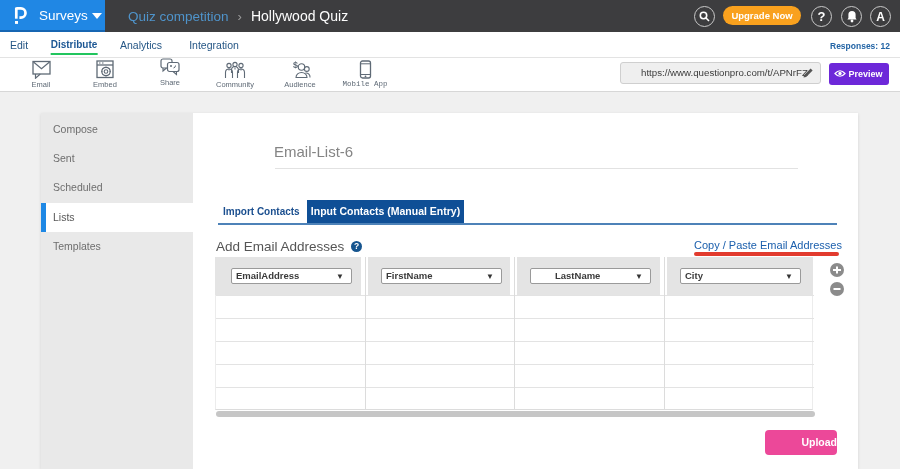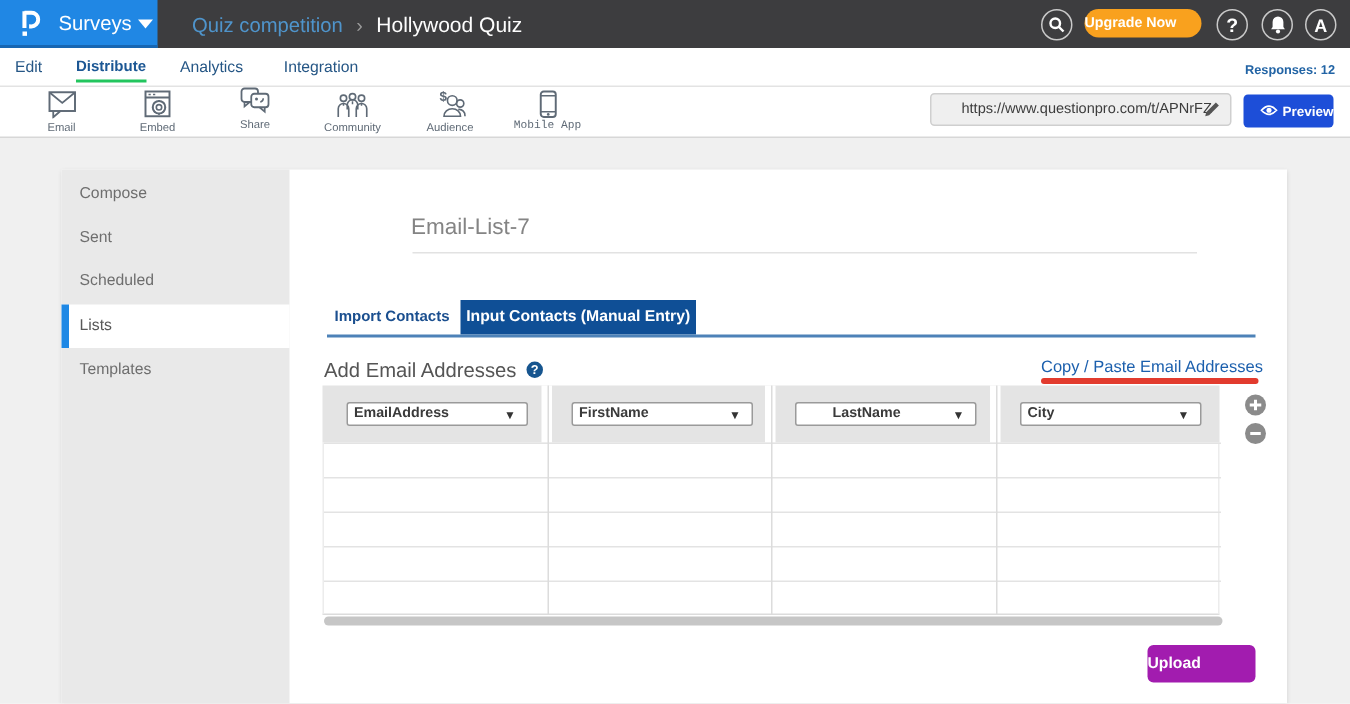--- a/index.html
+++ b/index.html
@@ -10,35 +10,35 @@
 .topbar { position:absolute; left:0; top:0; width:900px; height:32px; background:#3d3d3f; }
 .logo { position:absolute; left:0; top:0; width:105px; height:32px; background:#2087e4; border-bottom:2px solid #1766b2; }
 .logo svg { position:absolute; left:14px; top:7px; }
 .logo .txt { position:absolute; left:39px; top:8px; color:#fff; font-size:13.5px; }
 .logo .caret { position:absolute; left:92px; top:13px; width:0; height:0; border-left:5px solid transparent; border-right:5px solid transparent; border-top:6px solid #fff; }
 .crumb { position:absolute; left:128px; top:8px; font-size:13.5px; color:#bbb; }
 .crumb .a { color:#4f94cb; }
 .crumb .sep { color:#9a9a9a; margin:0 9px; font-size:13px; }
 .crumb .b { color:#fdfdfd; font-size:14px; }
 .circbtn { position:absolute; top:6px; width:21px; height:21px; border:1.4px solid #c9c9c9; border-radius:50%; color:#fff; text-align:center; }
-.upgrade { position:absolute; left:723px; top:6px; width:78px; height:19px; background:#f9a11e; border-radius:10px; color:#fff; font-size:9.5px; font-weight:bold; text-align:left; line-height:19px; }
+.upgrade { position:absolute; left:723px; top:6px; width:78px; height:19px; background:#f9a11e; border-radius:10px; color:#fff; font-size:9.5px; font-weight:bold; text-align:center; line-height:19px; }
 
 
 .nav { position:absolute; left:0; top:32px; width:900px; height:26px; background:#fff; border-bottom:1px solid #e3e3e3; }
 .nav span.item { position:absolute; top:7px; font-size:10.5px; color:#255685; transform:translateX(-50%); }
 .nav .resp { position:absolute; right:10px; top:9px; font-size:8.5px; color:#2264a5; font-weight:bold; }
 
 
 .toolbar { position:absolute; left:0; top:58px; width:900px; height:34px; background:#fff; border-bottom:1px solid #d7d7d7; }
 .tool { position:absolute; top:2px; width:64px; text-align:center; color:#5f6a76; }
 .tool svg { display:block; margin:0 auto; }
 .tool .lbl { font-size:7.5px; margin-top:2px; color:#5f6a76; line-height:1; }
 .urlbox { position:absolute; left:620px; top:62px; width:201px; height:22px; background:#efefef; border:1px solid #cfcfcf; border-radius:3px; font-size:9.7px; color:#3c3c3c; line-height:20px; padding-left:20px; }
 .urlbox svg { position:absolute; right:6px; top:4px; }
-.previewbtn { position:absolute; left:829px; top:63px; width:60px; height:22px; background:#1d4ed8; border-radius:3px; color:#fff; font-size:9px; font-weight:bold; text-align:right; line-height:22px; }
+.previewbtn { position:absolute; left:829px; top:63px; width:60px; height:22px; background:#6d28d9; border-radius:3px; color:#fff; font-size:9px; font-weight:bold; text-align:left; line-height:22px; }
 
 
 .card { position:absolute; left:41px; top:113px; width:817px; height:356px; background:#fff; box-shadow:0 1px 3px rgba(0,0,0,0.12); }
 .sidebar { position:absolute; left:0; top:0; width:152px; height:356px; background:#e9e9e9; }
 .sideitem { position:absolute; left:0; width:152px; height:29px; font-size:10.5px; color:#6e6e6e; line-height:29px; padding-left:12px; }
 .sideitem.active { background:#fff; color:#585858; border-left:5px solid #1e88e5; padding-left:7px; }
 
 
 .title { position:absolute; left:274px; top:143px; font-size:15px; color:#848484; }
 .titlehr { position:absolute; left:275px; top:168px; width:523px; height:1px; background:#e2e2e2; }
@@ -52,21 +52,21 @@
 
 
 .thead { position:absolute; left:215px; top:257px; width:598px; height:38px; background:#e4e4e4; }
 .sel { position:absolute; top:268px; width:121px; height:16px; background:#fff; border:1px solid #9a9a9a; border-radius:2px; font-size:9.5px; font-weight:bold; color:#3a3a3a; line-height:14px; padding-left:4px; }
 .sel .car { position:absolute; right:7px; top:1px; font-size:8px; color:#333; }
 .tbody { position:absolute; left:215px; top:295px; width:598px; height:115px; border-bottom:1px solid #dcdcdc; border-left:1px solid #ececec; border-right:1px solid #ececec; }
 .row { position:absolute; left:0; width:598px; height:23px; border-top:1px solid #e3e3e3; }
 .vline { position:absolute; top:257px; width:1px; height:153px; background:#dcdcdc; }
 .scroll { position:absolute; left:216px; top:411px; width:599px; height:6px; background:#c6c6c6; border-radius:3px; }
 .pm { position:absolute; left:830px; width:14px; height:14px; border-radius:50%; background:#8b8b8b; color:#fff; display:flex; align-items:center; justify-content:center; }
-.upload { position:absolute; left:765px; top:430px; width:72px; height:25px; background:#a21caf; border-radius:4px; color:#fff; font-size:10.5px; font-weight:bold; text-align:left; line-height:25px; }
+.upload { position:absolute; left:765px; top:430px; width:72px; height:25px; background:#ec4899; border-radius:4px; color:#fff; font-size:10.5px; font-weight:bold; text-align:right; line-height:25px; }
 </style>
 </head>
 <body>
 
 <div class="topbar">
   <div class="logo">
     <svg width="13" height="19" viewBox="0 0 13 19">
       <path d="M2.3,1.4 h4.6 a4.6,4.6 0 0 1 0,9.2 h-1.5" fill="none" stroke="#fff" stroke-width="2.7"></path>
       <path d="M2.3,0.5 v11.2" stroke="#fff" stroke-width="2.7"></path>
       <rect x="1" y="14" width="3" height="2.9" fill="#fff"></rect>
@@ -175,21 +175,21 @@
 
 <div class="card">
   <div class="sidebar"></div>
 </div>
 <div class="sideitem" style="top:115px; left:41px;">Compose</div>
 <div class="sideitem" style="top:144px; left:41px;">Sent</div>
 <div class="sideitem" style="top:173px; left:41px;">Scheduled</div>
 <div class="sideitem active" style="top:203px; left:41px;">Lists</div>
 <div class="sideitem" style="top:232px; left:41px;">Templates</div>
 
-<div class="title">Email-List-7</div>
+<div class="title">Email-List-6</div>
 <div class="titlehr"></div>
 <div class="tab1">Import Contacts</div>
 <div class="tab2">Input Contacts (Manual Entry)</div>
 <div class="tabline"></div>
 <div class="addlbl">Add Email Addresses</div>
 <div class="qmark">?</div>
 <div class="copylink">Copy / Paste Email Addresses</div>
 <div class="redline"></div>
 
 <div class="thead"></div>

